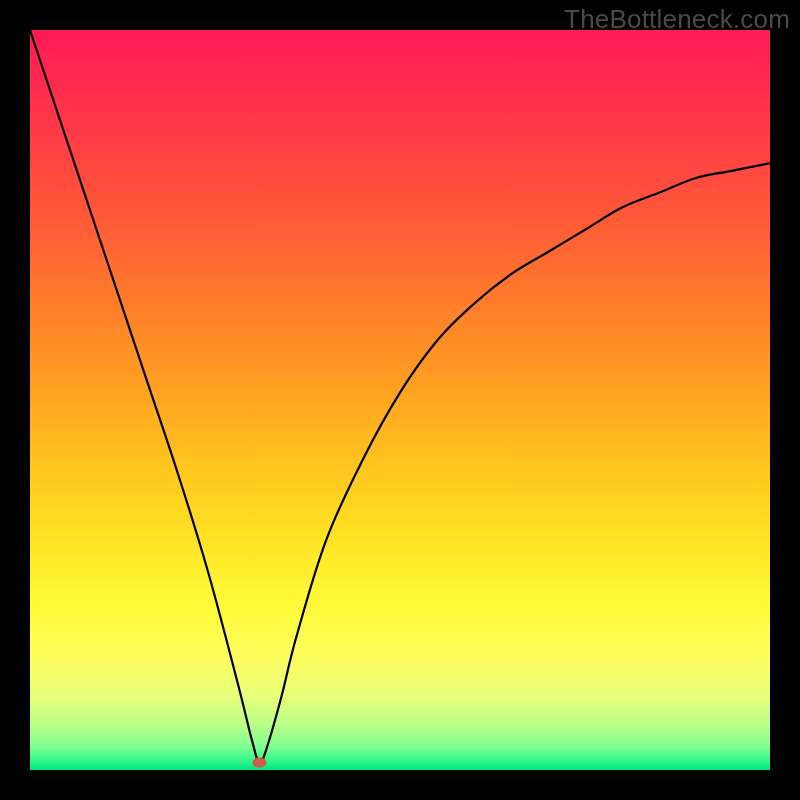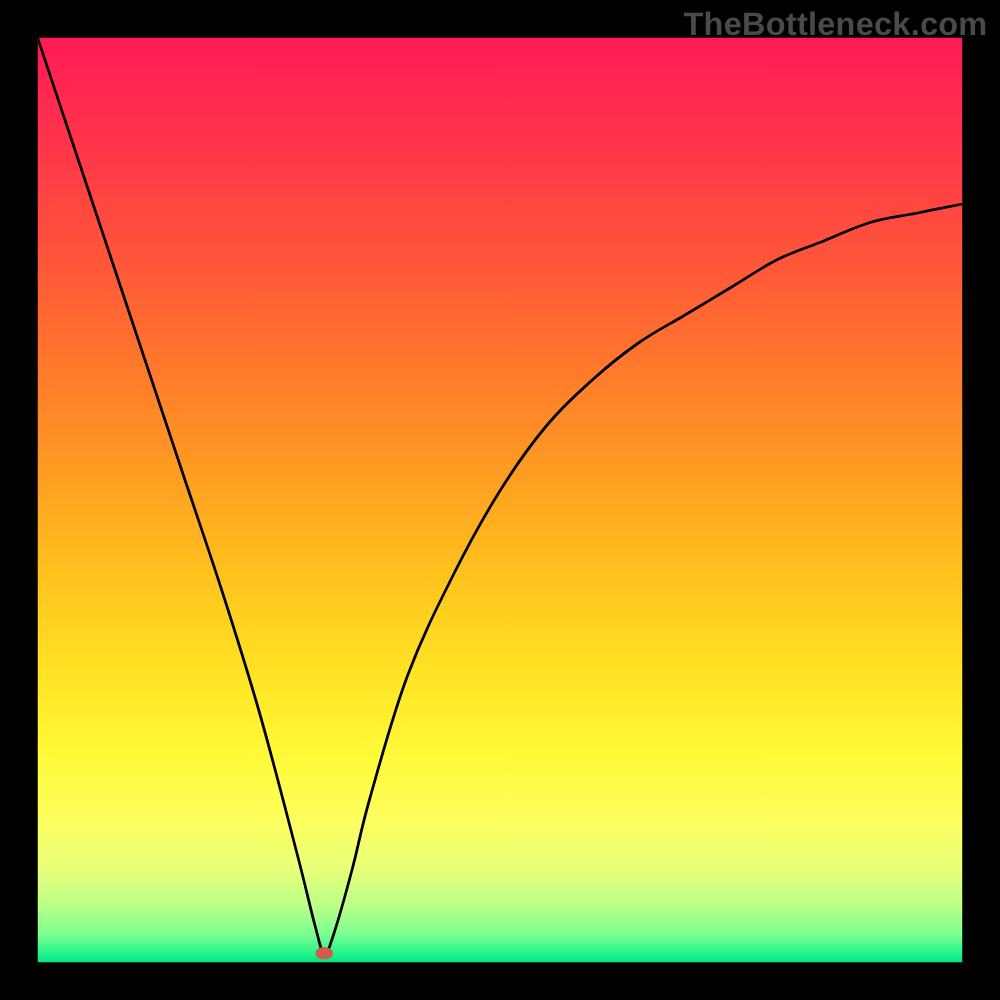--- a/index.html
+++ b/index.html
@@ -15,21 +15,21 @@
     position: relative;
     width: 800px;
     height: 800px;
     background: #000;
   }
   .watermark {
     position: absolute;
     top: 4px;
     right: 10px;
     font-size: 26px;
-    font-weight: 700;
+    font-weight: 400;
     color: #4a4a4a;
     letter-spacing: 0.2px;
     z-index: 5;
   }
   .plot-area {
     position: absolute;
     left: 30px;
     top: 30px;
     width: 740px;
     height: 740px;

